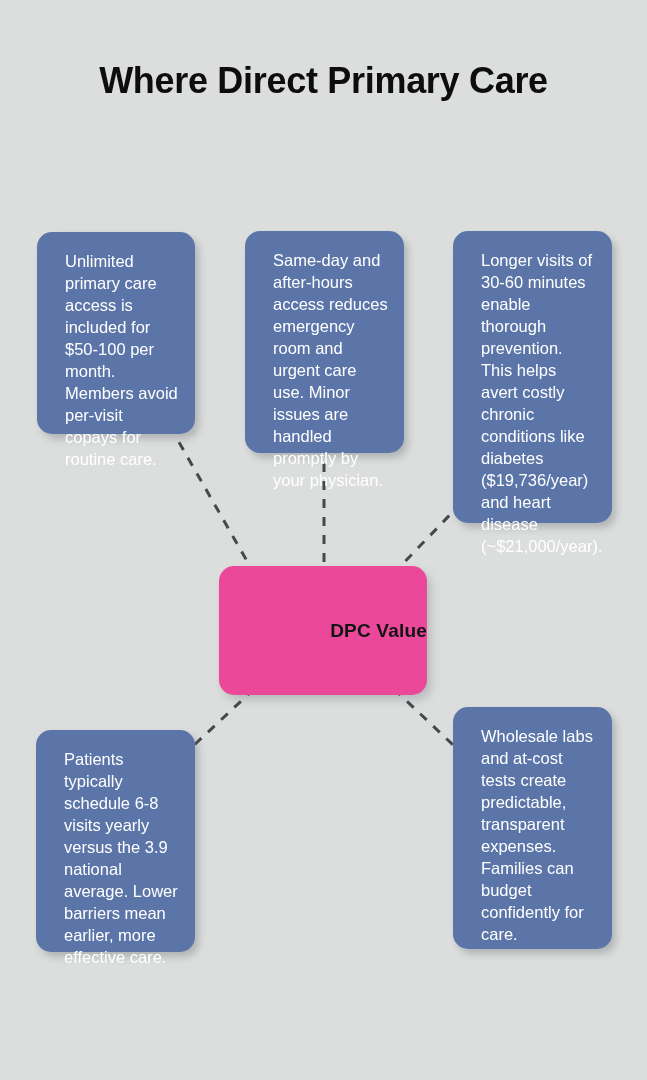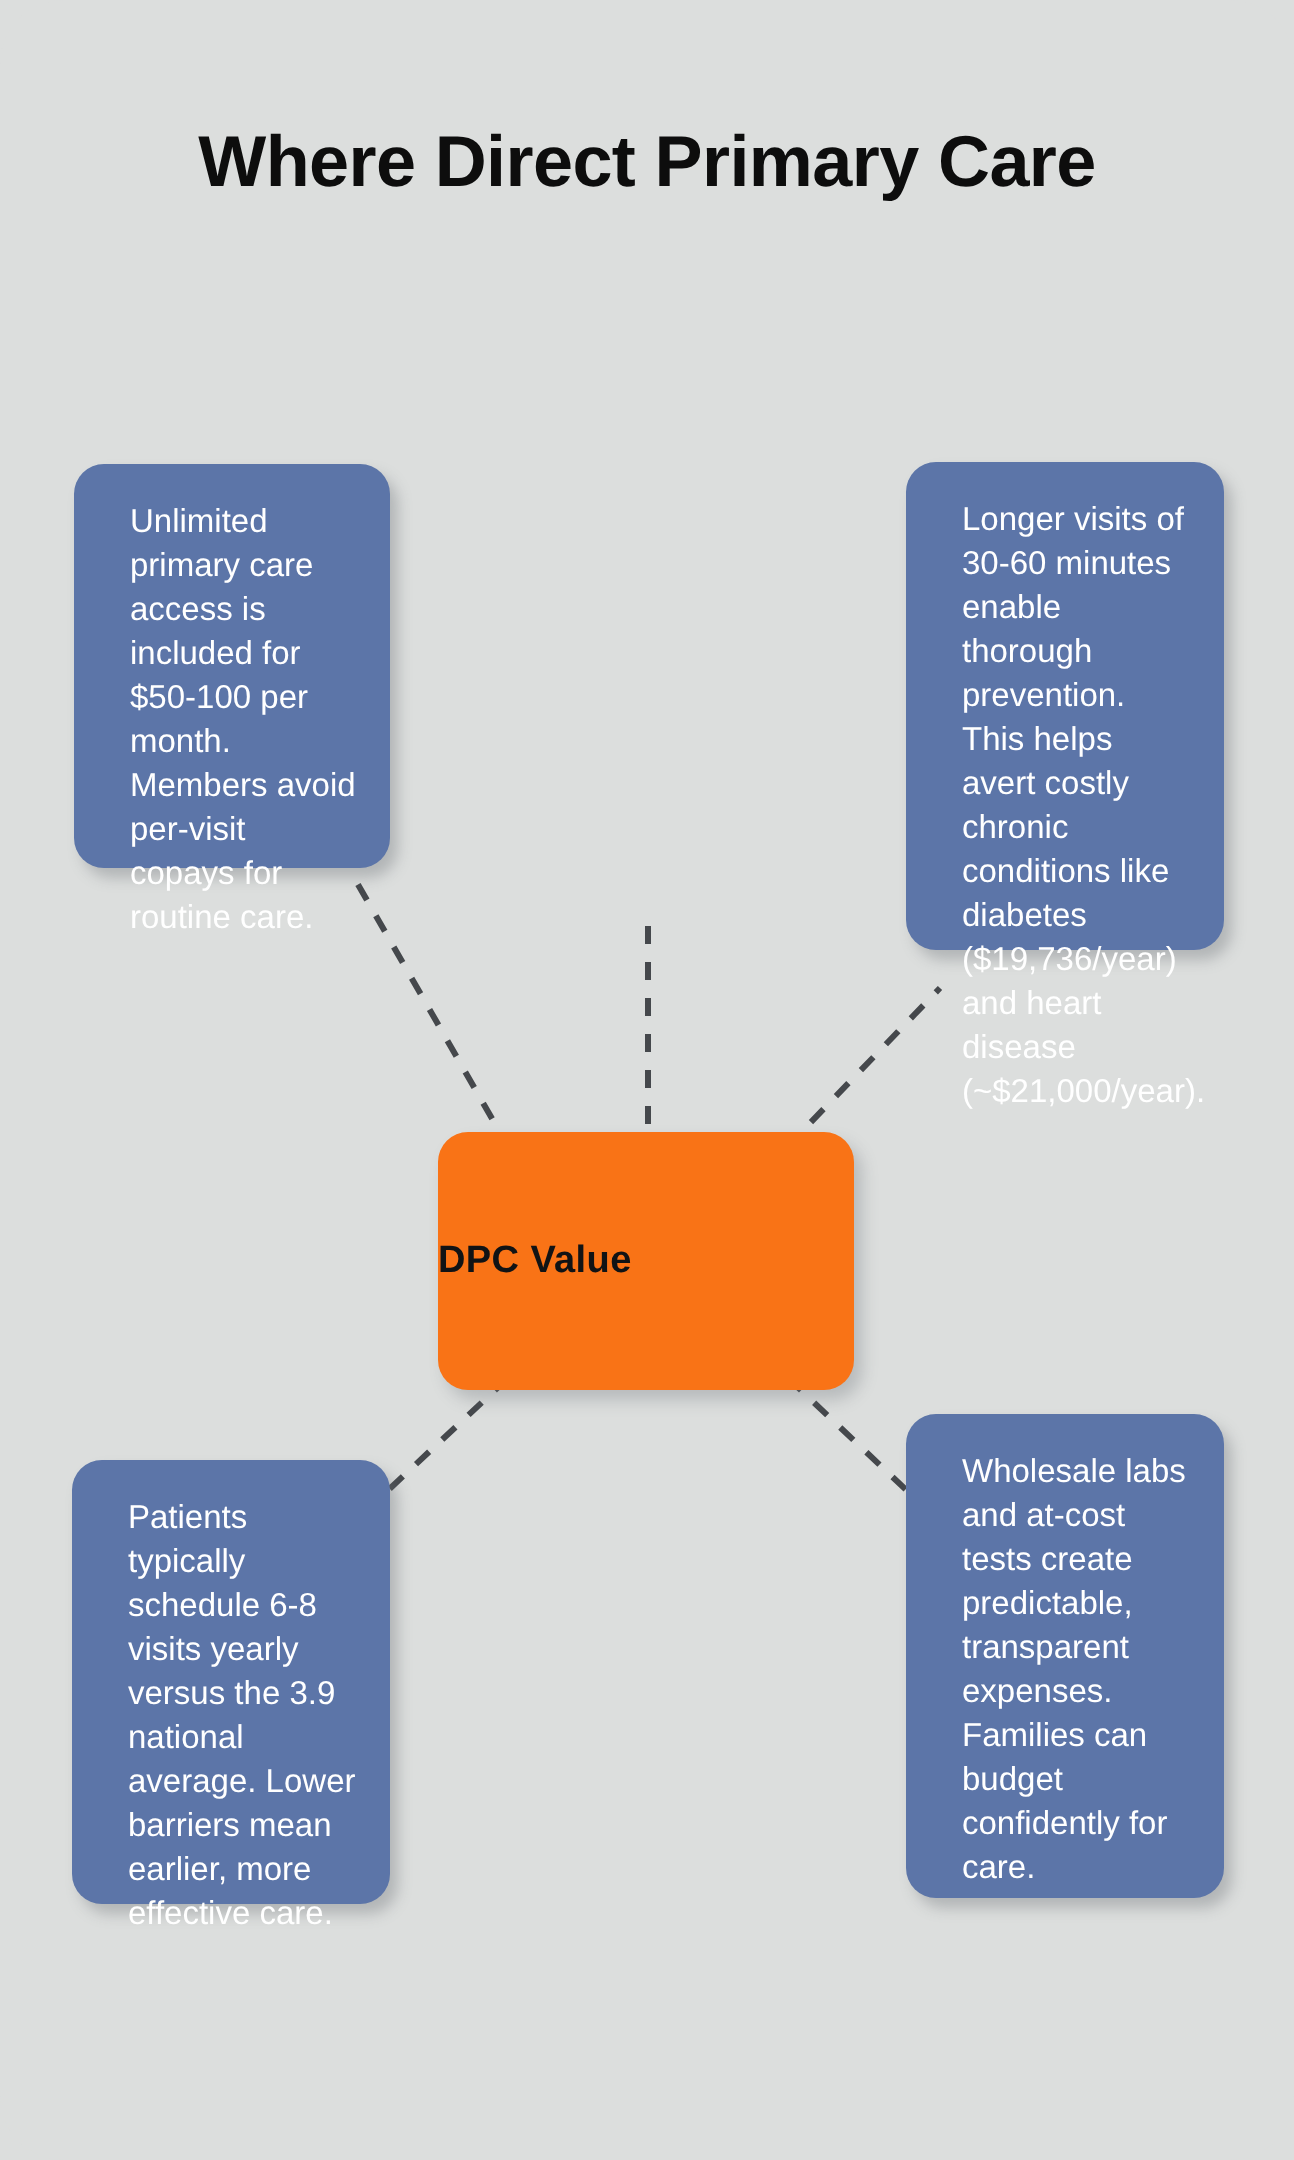--- a/index.html
+++ b/index.html
@@ -74,37 +74,37 @@
   .card .card-text {
     display: block;
     font-size: 16.5px;
     line-height: 22px;
     color: #ffffff;
     font-weight: 400;
     word-spacing: 0px;
   }
 
   .hub {
-    background: #f97316;
+    background: #ec4899;
     box-shadow: 4px 5px 8px rgba(110,115,120,0.33);
     display: flex;
     align-items: center;
-    justify-content: flex-start;
+    justify-content: flex-end;
   }
   .hub .hub-text {
     font-size: 19px;
     font-weight: 700;
     color: #111315;
     letter-spacing: 0.2px;
   }
 
   
   #card-pricing  { left: 37px;  top: 232px; width: 158px; height: 202px; }
   #card-access   { left: 245px; top: 231px; width: 159px; height: 222px; }
-  #card-visits   { left: 453px; top: 231px; width: 159px; height: 244px; }
+  #card-visits   { left: 453px; top: 231px; width: 159px; height: 292px; }
   #hub-dpc       { left: 219px; top: 566px; width: 208px; height: 129px; }
   #card-freq     { left: 36px;  top: 730px; width: 159px; height: 222px; }
   #card-labs     { left: 453px; top: 707px; width: 159px; height: 242px; }
 </style>
 </head>
 <body>
 
 <div id="stage">
 
   <div class="title-wrap">
@@ -116,20 +116,23 @@
     <line x1="324" y1="562" x2="324" y2="457"></line>
     <line x1="393" y1="574" x2="470" y2="494"></line>
     <line x1="254" y1="689" x2="176" y2="762"></line>
     <line x1="394" y1="689" x2="470" y2="761"></line>
   </svg>
 
   <div class="node card" id="card-pricing">
     <span class="card-text">Unlimited primary care access is included for $50-100 per month. Members avoid per-visit copays for routine care.</span>
   </div>
 
+  <div class="node card" id="card-access">
+    <span class="card-text">Same-day and after-hours access reduces emergency room and urgent care use. Minor issues are handled promptly by your physician.</span>
+  </div>
 
   <div class="node card" id="card-visits">
     <span class="card-text">Longer visits of 30-60 minutes enable thorough prevention. This helps avert costly chronic conditions like diabetes ($19,736/year) and heart disease (~$21,000/year).</span>
   </div>
 
   <div class="node hub" id="hub-dpc">
     <span class="hub-text">DPC Value</span>
   </div>
 
   <div class="node card" id="card-freq">

